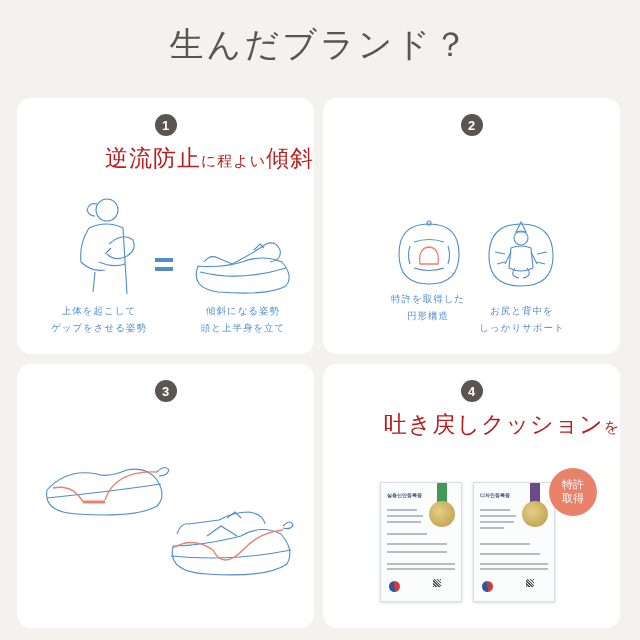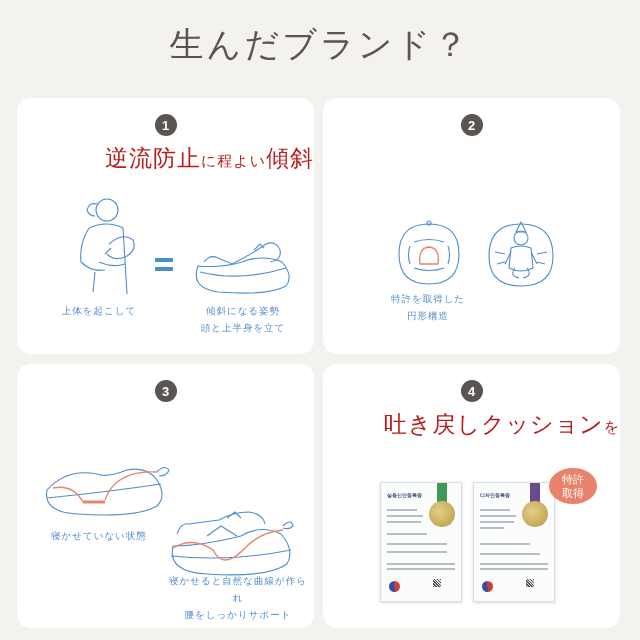--- a/index.html
+++ b/index.html
@@ -33,25 +33,24 @@
     position: absolute; left: 0; width: 100%; text-align: right;
     font-size: 23px; color: #b91c1c; line-height: 32px; letter-spacing: 1px;
   }
   .card-title .small { font-size: 15px; }
   .caption {
     position: absolute; text-align: center; color: #4f8dcf;
     font-size: 9.5px; line-height: 17px; letter-spacing: 1px;
   }
   svg { position: absolute; overflow: visible; }
   .badge {
-    position: absolute; width: 44px; height: 32px; border-radius: 50%;
+    position: absolute; width: 44px; height: 44px; border-radius: 50%;
     background: #e8826a; color: #fff; font-size: 11px; line-height: 14px;
     display: flex; align-items: center; justify-content: center; text-align: center;
     box-shadow: 0 0 0 2px #e8826a;
-    font-family: Liberation Serif, serif;
   }
   .cert {
     position: absolute; background: #fbfcfc; border: 1px solid #d9dde2;
     box-shadow: 0 1px 3px rgba(0,0,0,0.15); overflow: hidden;
   }
   .cert .ribbon { position: absolute; top: 0; width: 10px; height: 24px; }
   .cert .medal { position: absolute; width: 26px; height: 26px; border-radius: 50%;
     background: radial-gradient(circle at 40% 40%, #e4cf86, #b99845); }
   .cert .ctitle { position: absolute; left: 6px; top: 9px; font-size: 5px; color: #2b3b66; font-weight: bold; }
   .cert .line { position: absolute; height: 1.5px; background: #b9bcc3; }
@@ -86,20 +85,21 @@
   </div>
 
   <svg style="left:175px;top:140px" width="100" height="58" viewBox="0 0 100 58" fill="none" stroke="#4f8dcf" stroke-width="1.1">
     <path d="M6 28 q-8 22 20 26 q50 4 68 -6 q8 -10 -4 -24 q-20 -8 -40 0 q-20 6 -44 4z"></path>
     <path d="M8 34 q40 10 86 -4"></path>
     <path d="M12 24 q6 -8 14 -4 l14 6 q20 -10 34 -20 q10 -4 14 6 q2 10 -10 12"></path>
     <path d="M62 12 l6 -6 l4 4"></path>
   </svg>
   <div class="caption" style="left:22px;top:204px;width:120px">
     <div>上体を起こして</div>
+    <div>ゲップをさせる姿勢</div>
   </div>
   <div class="caption" style="left:166px;top:204px;width:120px">
     <div>傾斜になる姿勢</div>
     <div>頭と上半身を立て</div>
   </div>
 </section>
 
 <section class="card" id="card2">
   <div class="num" style="top:16px">2</div>
 
@@ -120,48 +120,47 @@
     <path d="M26 30 q10 -4 20 0 l2 20 q-12 6 -24 0z"></path>
     <path d="M26 34 l-6 12"></path>
     <path d="M46 34 l6 12"></path>
     <path d="M30 50 q-6 8 4 10 M42 50 q6 8 -4 10"></path>
     <path d="M10 34 l10 2 M62 34 l-10 2 M12 46 l8 -2 M60 46 l-8 -2"></path>
   </svg>
   <div class="caption" style="left:50px;top:192px;width:110px">
     <div>特許を取得した</div>
     <div>円形構造</div>
   </div>
+  <div class="caption" style="left:144px;top:204px;width:110px">
+    <div>お尻と背中を</div>
+    <div>しっかりサポート</div>
+  </div>
 </section>
 
 <section class="card" id="card3">
   <div class="num" style="top:16px">3</div>
 
   <svg style="left:26px;top:94px" width="130" height="60" viewBox="0 0 130 60" fill="none" stroke="#4f8dcf" stroke-width="1.1">
     <path d="M4 32 q-4 22 30 24 q60 4 80 -8 q10 -10 0 -26 q-10 -14 -30 -10 q-20 8 -30 4 q-30 -6 -50 16z"></path>
     <path d="M4 40 q60 -6 114 -14"></path>
     <path d="M114 14 q8 -8 12 -2 q-2 6 -10 6"></path>
     <path d="M10 30 q20 -4 30 14" stroke="#e8826a" stroke-width="1.4"></path>
     <path d="M62 42 q10 -30 52 -28" stroke="#e8826a" stroke-width="1.4"></path>
     <path d="M40 44 h22" stroke="#e8826a" stroke-width="3"></path>
   </svg>
-  <div class="caption" style="left:34px;top:163px;width:120px;text-align:left">寝かせていない状態</div>
 
   <svg style="left:150px;top:144px" width="128" height="70" viewBox="0 0 128 70" fill="none" stroke="#4f8dcf" stroke-width="1.1">
     <path d="M6 38 q-6 26 34 28 q60 4 80 -10 q8 -14 -6 -30 q-20 -10 -40 2 q-40 10 -68 10z"></path>
     <path d="M4 48 q60 6 120 -6"></path>
     <path d="M6 40 q20 -12 40 2 q10 20 30 0 q16 -18 40 -20" stroke="#e8826a" stroke-width="1.4"></path>
     <path d="M10 26 q4 -12 12 -10 l30 -4 q14 -8 30 -8 q14 2 16 12"></path>
     <path d="M60 10 l8 -6 l6 6"></path>
     <path d="M40 28 l14 -10 l16 10"></path>
     <path d="M116 18 q8 -8 10 0 q-4 4 -10 2"></path>
   </svg>
-  <div class="caption" style="left:150px;top:208px;width:142px;text-align:center">
-    <div>寝かせると自然な曲線が作られ</div>
-    <div>腰をしっかりサポート</div>
-  </div>
 </section>
 
 <section class="card" id="card4">
   <div class="num" style="top:16px">4</div>
   <div class="card-title" style="top:44px">
     <span>吐き戻しクッション</span><span class="small">を</span>
   </div>
 
   <div class="cert" style="left:57px;top:118px;width:82px;height:120px">
     <div class="ribbon" style="left:56px;background:#3f9a55"></div>

